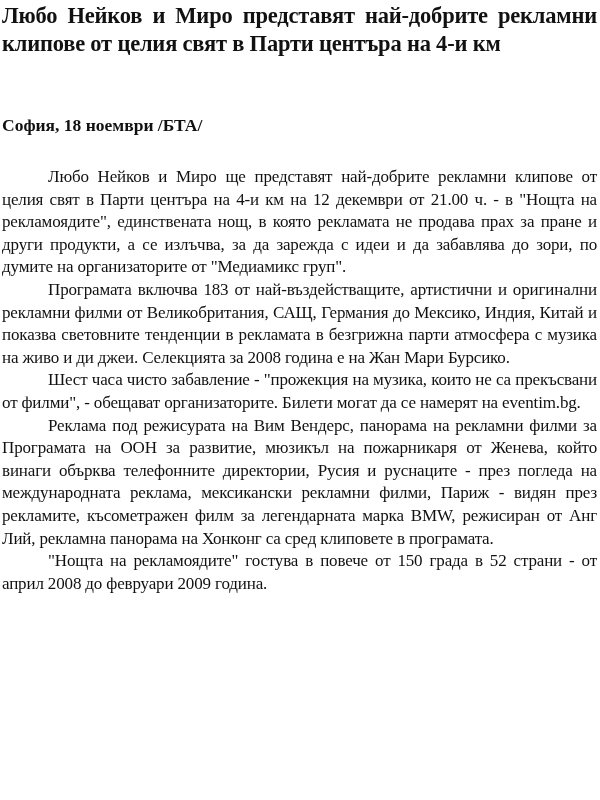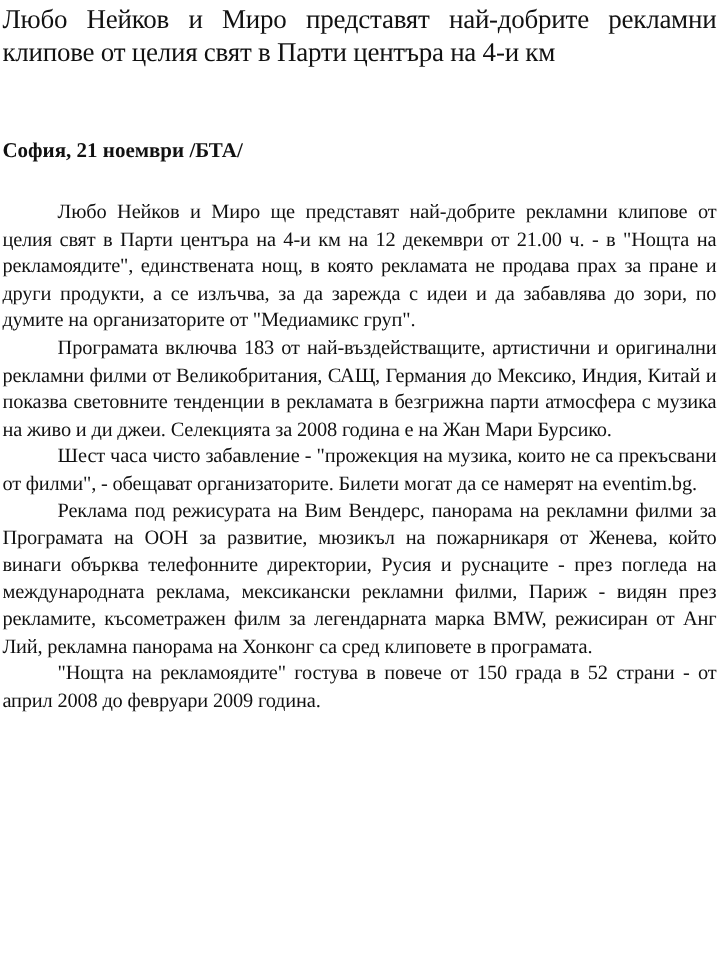--- a/index.html
+++ b/index.html
@@ -15,21 +15,21 @@
       font-family: "Liberation Serif", "DejaVu Serif", serif;
       color: #111111;
     }
     .page {
       position: absolute;
       left: 2px;
       top: 0;
       width: 595px;
     }
     .title {
-      font-weight: normal;
+      font-weight: bold;
       font-size: 22.5px;
       line-height: 28px;
       text-align: justify;
       margin: 2px 0 0 0;
       letter-spacing: -0.2px;
     }
     .dateline {
       font-weight: bold;
       font-size: 17.5px;
       line-height: 22px;
@@ -52,21 +52,21 @@
       font-size: 17.5px;
       line-height: 22px;
       margin: 45px 0 0 0;
     }
   </style>
 </head>
 <body>
 
 <div class="page">
   <h1 class="title">Любо Нейков и Миро представят най-добрите рекламни клипове от целия свят в Парти центъра на 4-и км</h1>
-  <p class="dateline">София, 21 ноември /БТА/</p>
+  <p class="dateline">София, 18 ноември /БТА/</p>
   <div class="body">
     <p class="para">Любо Нейков и Миро ще представят най-добрите рекламни клипове от целия свят в Парти центъра на 4-и км на 12 декември от 21.00 ч. - в "Нощта на рекламоядите", единствената нощ, в която рекламата не продава прах за пране и други продукти, а се излъчва, за да зарежда с идеи и да забавлява до зори, по думите на организаторите от "Медиамикс груп".</p>
     <p class="para">Програмата включва 183 от най-въздействащите, артистични и оригинални рекламни филми от Великобритания, САЩ, Германия до Мексико, Индия, Китай и показва световните тенденции в рекламата в безгрижна парти атмосфера с музика на живо и ди джеи. Селекцията за 2008 година е на Жан Мари Бурсико.</p>
     <p class="para">Шест часа чисто забавление - "прожекция на музика, които не са прекъсвани от филми", - обещават организаторите. Билети могат да се намерят на eventim.bg.</p>
     <p class="para">Реклама под режисурата на Вим Вендерс, панорама на рекламни филми за Програмата на ООН за развитие, мюзикъл на пожарникаря от Женева, който винаги обърква телефонните директории, Русия и руснаците - през погледа на международната реклама, мексикански рекламни филми, Париж - видян през рекламите, късометражен филм за легендарната марка BMW, режисиран от Анг Лий, рекламна панорама на Хонконг са сред клиповете в програмата.</p>
     <p class="para">"Нощта на рекламоядите" гостува в повече от 150 града в 52 страни - от април 2008 до февруари 2009 година.</p>
   </div>
 </div>
 
 </body></html>

